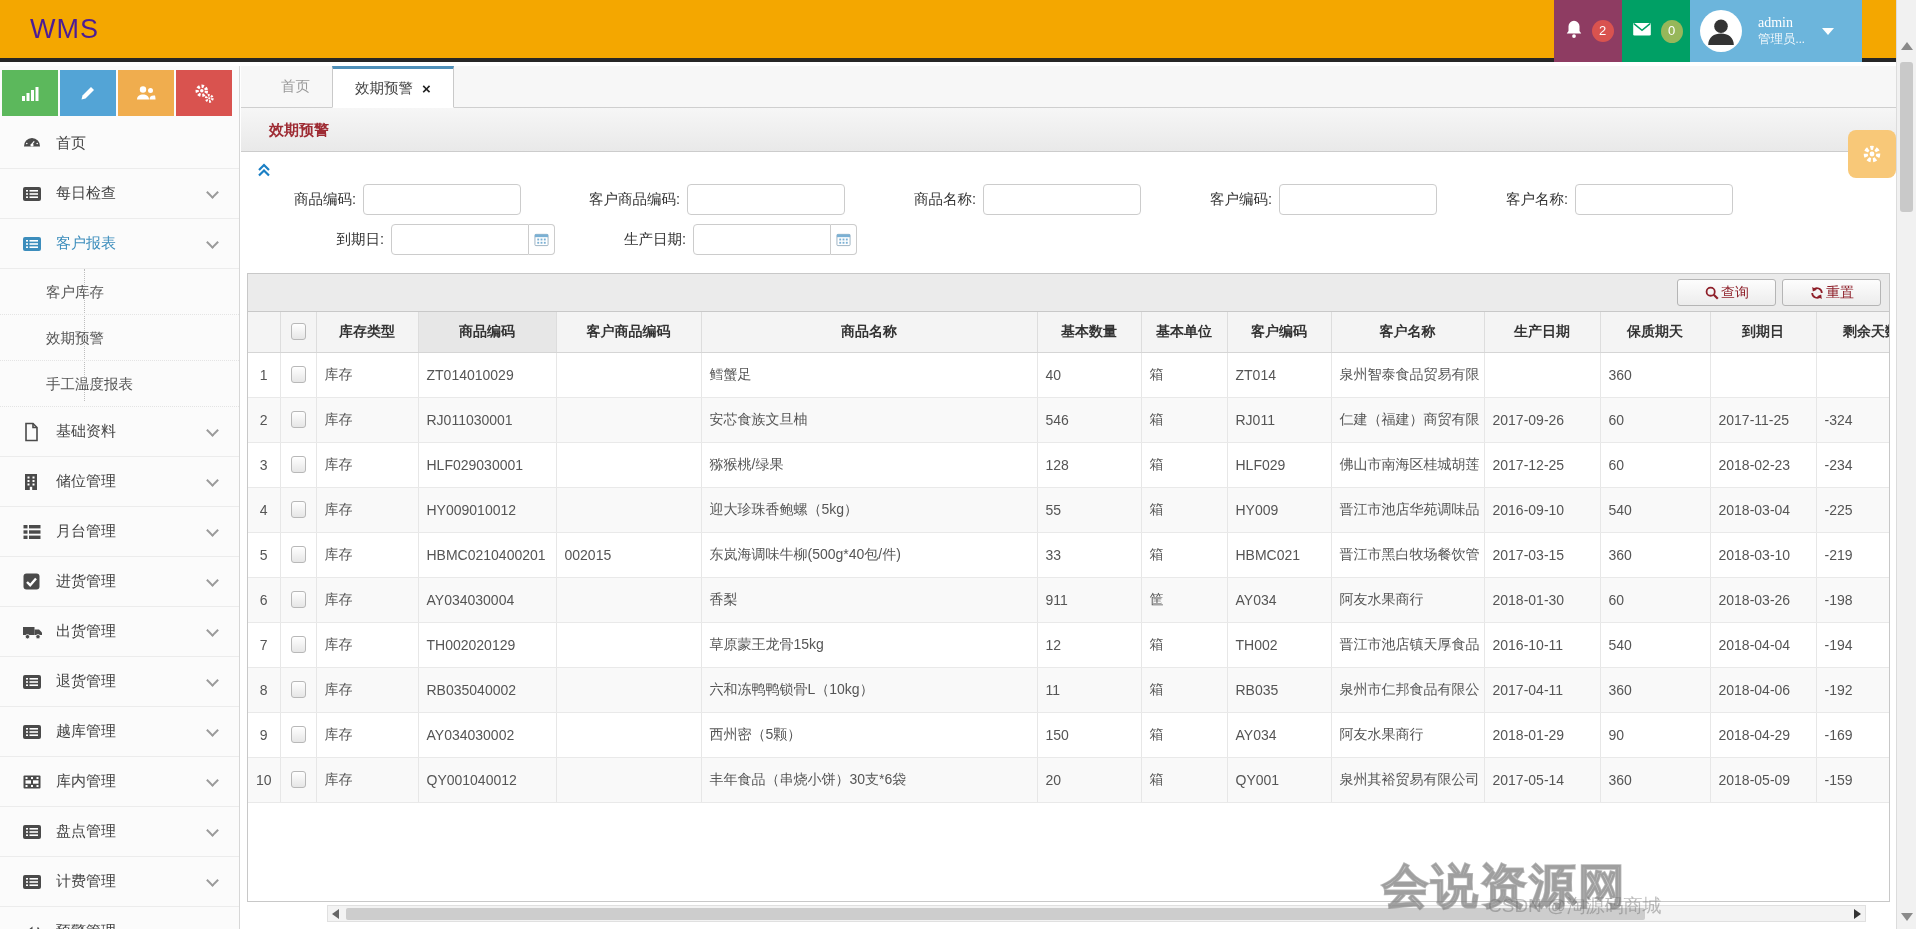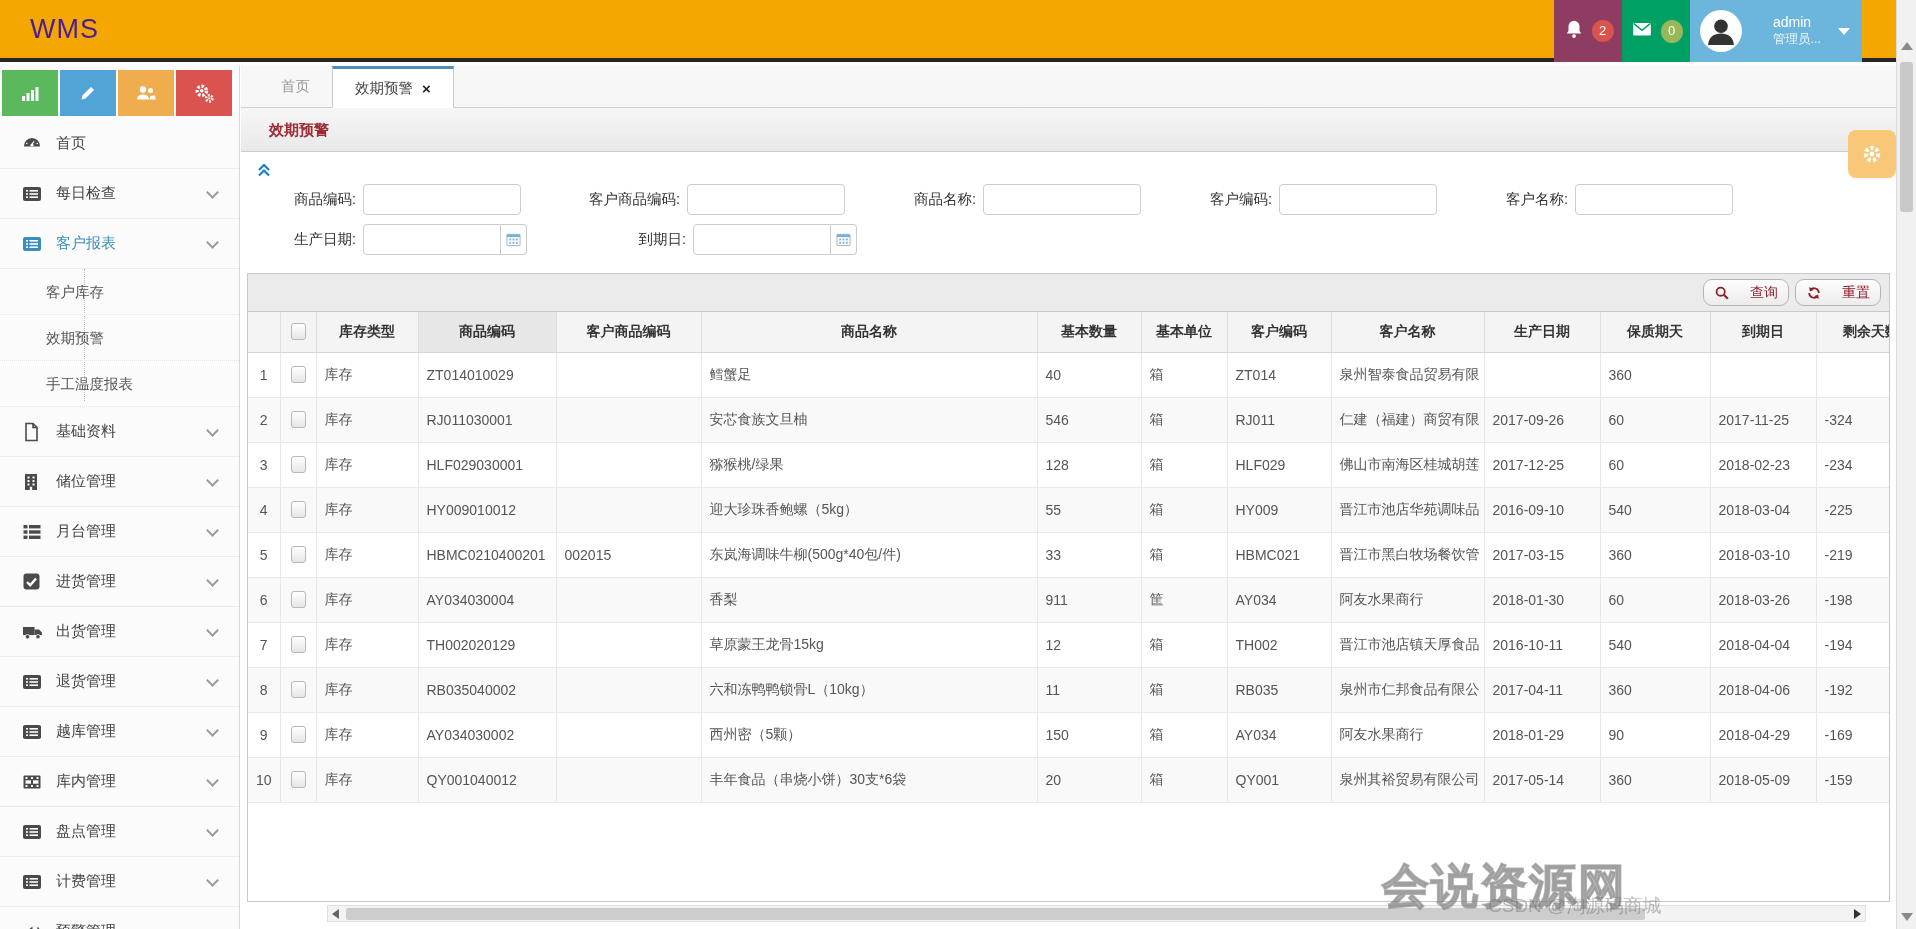--- a/index.html
+++ b/index.html
@@ -11,21 +11,21 @@
   #logo { position:absolute; left:30px; top:14px; font-size:27px; color:#4c1d95; letter-spacing:1px; }
   .tb-cluster { position:absolute; right:34px; top:0; height:62px; display:flex; }
   .tb-box { height:62px; display:flex; align-items:center; justify-content:center; gap:7px; }
   .tb-box.purple { width:68px; background:#8e3c62; }
   .tb-box.green  { width:68px; background:#00a065; }
   .tb-box.blue   { width:172px; background:#6cb5dc; justify-content:flex-start; padding-left:10px; }
   .badge { min-width:22px; height:22px; border-radius:50%; color:#fff; font-size:13px; line-height:22px; text-align:center; }
   .badge.red { background:#d9534f; }
   .badge.olive { background:#97b75a; width:19px; height:23px; border-radius:50%; }
   .avatar { width:42px; height:42px; border-radius:50%; background:#fff; display:flex; align-items:center; justify-content:center; flex:0 0 42px; }
-  .u-meta { margin-left:24px; line-height:17px; }
+  .u-meta { margin-left:9px; line-height:17px;font-family:Liberation Serif, serif; }
   .u-name { color:#fff; font-size:14px; }
   .u-role { color:rgba(255,255,255,.88); font-size:12.5px; }
   .caret { width:0; height:0; border-left:6px solid transparent; border-right:6px solid transparent; border-top:7px solid #fff; margin-left:10px; }
 
   
   #vscroll { position:absolute; right:0; top:0; width:20px; height:929px; background:#f1f1f1; border-left:1px solid #dcdcdc; }
   .arr-up { position:absolute; left:4px; top:42px; width:0; height:0; border-left:6px solid transparent; border-right:6px solid transparent; border-bottom:8px solid #8a8a8a; }
   .arr-dn { position:absolute; left:4px; bottom:8px; width:0; height:0; border-left:6px solid transparent; border-right:6px solid transparent; border-top:8px solid #8a8a8a; }
   .v-thumb { position:absolute; left:3px; top:62px; width:13px; height:150px; background:#c9c9c9; border-radius:3px; }
 
@@ -59,21 +59,21 @@
   .frow1 { top:32px; } .frow2 { top:72px; }
   .fg { display:flex; align-items:center; margin-right:42px; }
   .fg label { display:inline-block; text-align:right; padding-right:7px; font-size:14.5px; color:#333; }
   .lw1 { width:96px; } .lw2 { width:124px; }
   .fg input[type=text] { width:158px; height:31px; border:1px solid #ccc; border-radius:4px; padding:0 6px; font-size:14px; background:#fff; }
   .fg input.date { width:138px; border-radius:4px 0 0 4px; }
   .calbtn { width:26px; height:31px; border:1px solid #ccc; border-left:none; border-radius:0 4px 4px 0; background:#fff; display:flex; align-items:center; justify-content:center; }
 
   #gridbox { position:absolute; left:6px; top:207px; width:1643px; height:629px; border:1px solid #c8c8c8; background:#fff; overflow:hidden; }
   #gridtb { height:38px; background:#ebebeb; border-bottom:1px solid #c8c8c8; display:flex; align-items:center; justify-content:flex-end; padding-right:8px; gap:6px; }
-  .gbtn { height:27px; display:flex; align-items:center; gap:20px; padding:0 10px; border:1px solid #b5b5b5; border-radius:9px; background:linear-gradient(#fdfdfd,#ececec); font-size:14px; color:#8e1f29; }
+  .gbtn { height:27px; display:flex; align-items:center; gap:1px; padding:0 26px; border:1px solid #b5b5b5; border-radius:3px; background:linear-gradient(#fdfdfd,#ececec); font-size:14px; color:#8e1f29; }
 
   table { border-collapse:collapse; table-layout:fixed; width:1678px; }
   th { height:40px; background:#f4f4f4; border-right:1px solid #ddd; border-bottom:1px solid #d5d5d5; font-size:14px; color:#333; font-weight:bold; text-align:center; overflow:hidden; white-space:nowrap; }
   th.sorted { background:#e7e7e7; }
   td { height:45px; border-right:1px solid #e7e7e7; border-bottom:1px solid #e9e9e9; font-size:14px; color:#555; padding:0 8px; overflow:hidden; white-space:nowrap; }
   tr:nth-child(even) td { background:#f9f9f9; }
   td.c-num { text-align:center; color:#555; padding:0; }
   .cb { width:15px; height:17px; margin:0 auto; border:1px solid #b8b8b8; border-radius:3px; background:linear-gradient(#fff,#e6e6e6); }
 
   
@@ -415,37 +415,37 @@
         <input type="text" value="" style="">
       </div>
       <div class="fg">
         <label class="lw1">客户名称:</label>
         <input type="text" value="" style="">
       </div>
     </div>
 
     <div class="frow frow2">
       <div class="fg">
-        <label class="lw1">生产日期:</label>
+        <label class="lw2">到期日:</label>
         <input type="text" class="date" value="" style="">
         <span class="calbtn">
           <svg width="15" height="15" viewBox="0 0 16 16">
               <rect x="1" y="2.5" width="14" height="12" rx="1" fill="#fff" stroke="#9ab0c0"></rect>
               <rect x="1" y="2.5" width="14" height="3" fill="#7ab0d4"></rect>
               <rect x="3.5" y="7" width="2" height="2" fill="#7ab0d4"></rect>
               <rect x="7" y="7" width="2" height="2" fill="#7ab0d4"></rect>
               <rect x="10.5" y="7" width="2" height="2" fill="#7ab0d4"></rect>
               <rect x="3.5" y="10.5" width="2" height="2" fill="#7ab0d4"></rect>
               <rect x="7" y="10.5" width="2" height="2" fill="#7ab0d4"></rect>
               <rect x="10.5" y="10.5" width="2" height="2" fill="#7ab0d4"></rect>
             </svg>
         </span>
       </div>
       <div class="fg">
-        <label class="lw2">到期日:</label>
+        <label class="lw1">生产日期:</label>
         <input type="text" class="date" value="" style="">
         <span class="calbtn">
           <svg width="15" height="15" viewBox="0 0 16 16">
               <rect x="1" y="2.5" width="14" height="12" rx="1" fill="#fff" stroke="#9ab0c0"></rect>
               <rect x="1" y="2.5" width="14" height="3" fill="#7ab0d4"></rect>
               <rect x="3.5" y="7" width="2" height="2" fill="#7ab0d4"></rect>
               <rect x="7" y="7" width="2" height="2" fill="#7ab0d4"></rect>
               <rect x="10.5" y="7" width="2" height="2" fill="#7ab0d4"></rect>
               <rect x="3.5" y="10.5" width="2" height="2" fill="#7ab0d4"></rect>
               <rect x="7" y="10.5" width="2" height="2" fill="#7ab0d4"></rect>

